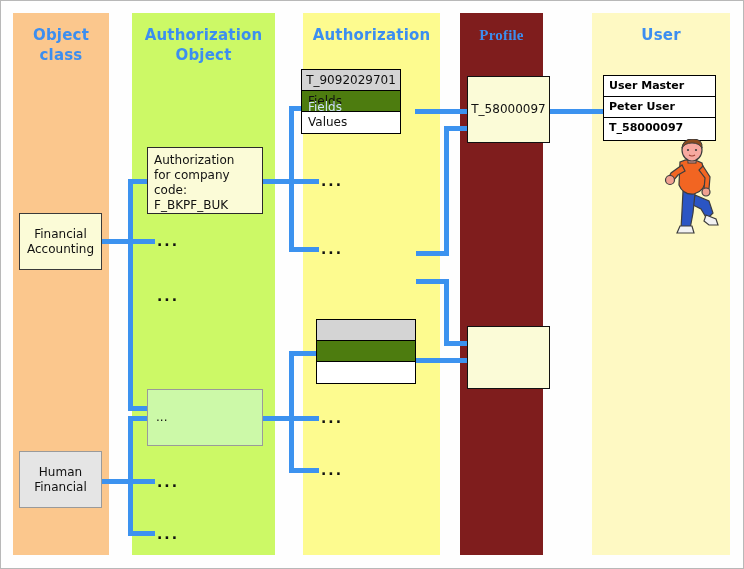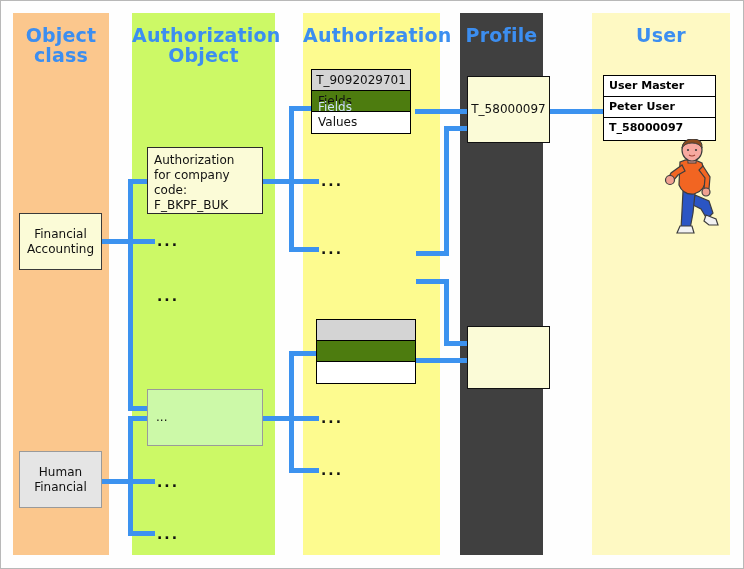--- a/index.html
+++ b/index.html
@@ -14,30 +14,30 @@
     overflow:hidden;
   }
 
   
   .column{position:absolute;top:12px;height:542px;}
   .col-head{
     position:absolute;left:0;right:0;top:0;
     text-align:center;
     color:#3c8ef0;
     font-weight:bold;
-    font-size:19px;
+    font-size:15px;
     line-height:20px;
     padding-top:12px;
     letter-spacing:.2px;
   }
 
   #col-object-class{left:12px;width:96px;background:#fbc78d;}
   #col-auth-object{left:131px;width:143px;background:#ccf966;}
   #col-authorization{left:302px;width:137px;background:#fdfb8f;}
-  #col-profile{left:459px;width:83px;background:#404040;}
+  #col-profile{left:459px;width:83px;background:#7f1d1d;font-family:Liberation Serif, serif;}
   #col-user{left:591px;width:138px;background:#fef9c3;}
 
   
   .box{position:absolute;box-sizing:border-box;}
   .box .txt{
     display:block;
     font-size:12px;
     line-height:15px;
     color:#111;
   }
@@ -84,21 +84,21 @@
   .auth-row:last-child{border-bottom:none;}
   .row-head{background:#d4d4d4;text-align:center;padding-left:0;}
   .row-sel{background:#4d7c0f;position:relative;}
   .row-plain{background:#ffffff;}
   .ghost{
     position:absolute;left:6px;top:9px;
     font-size:12px;line-height:14px;
     color:#cfe4f7;
   }
 
-  #auth-table-1{left:310px;top:68px;width:100px;height:65px;}
+  #auth-table-1{left:300px;top:68px;width:100px;height:65px;}
   #auth-table-2{left:315px;top:318px;width:100px;height:65px;}
 
   
   #box-profile-1{
     left:466px;top:75px;width:83px;height:67px;
     background:#fbfbd7;border:1px solid #111;
     display:flex;align-items:center;justify-content:center;
   }
   #box-profile-2{
     left:466px;top:325px;width:83px;height:63px;

